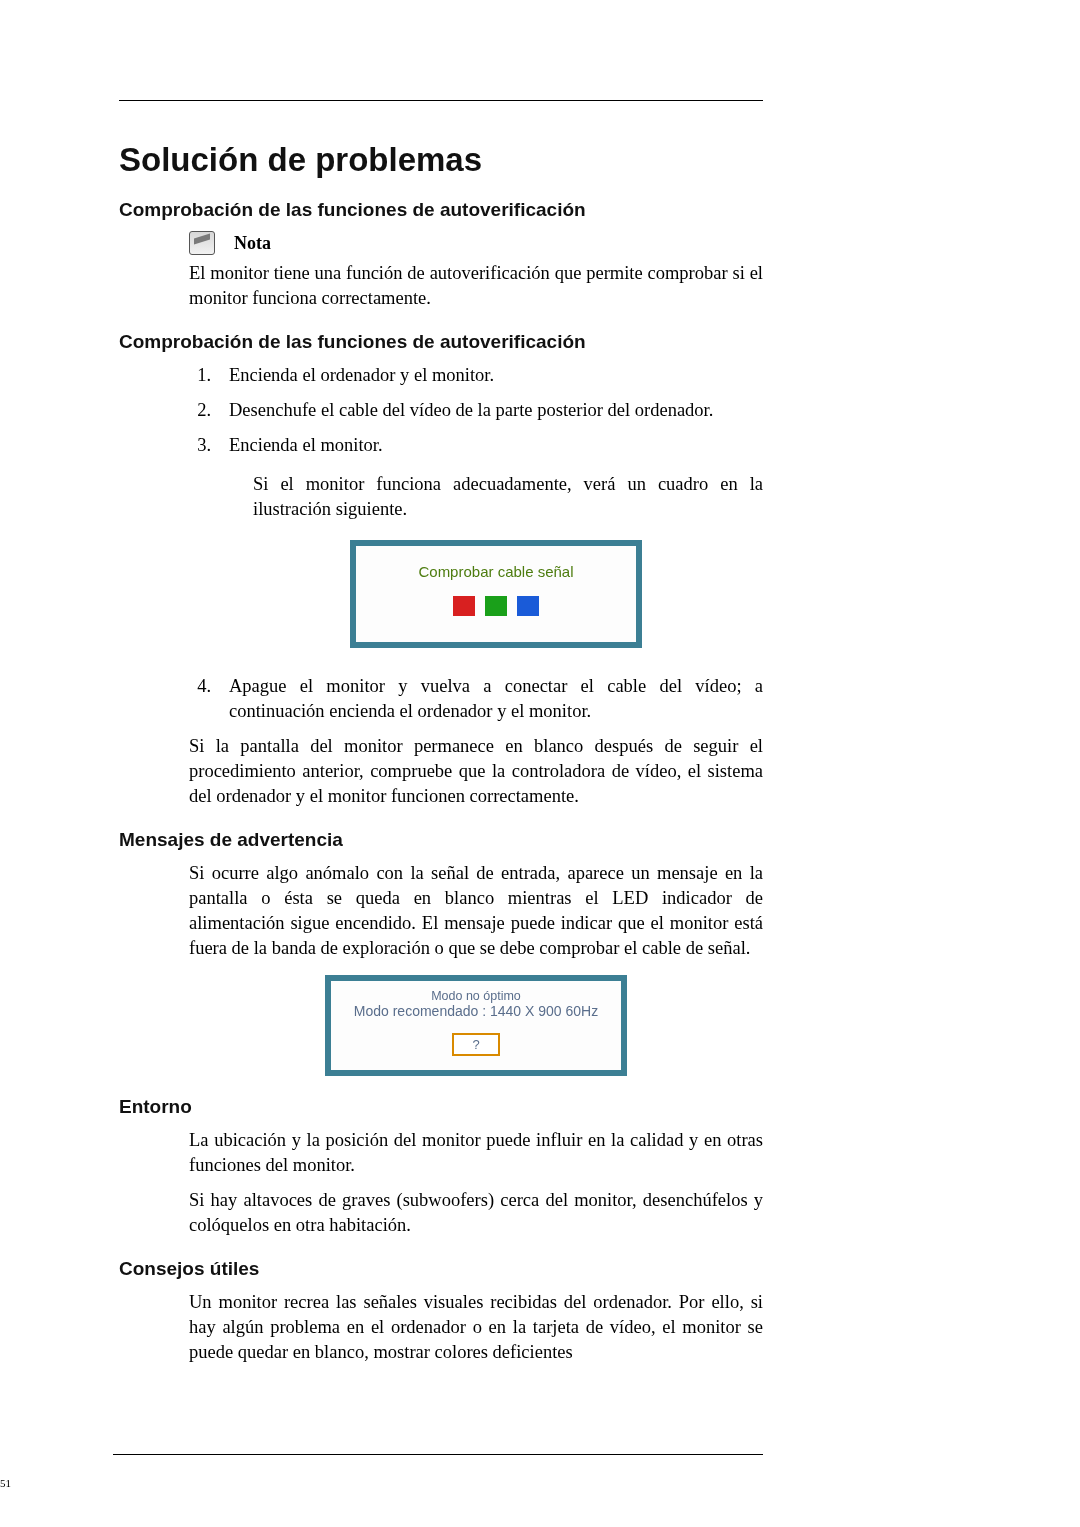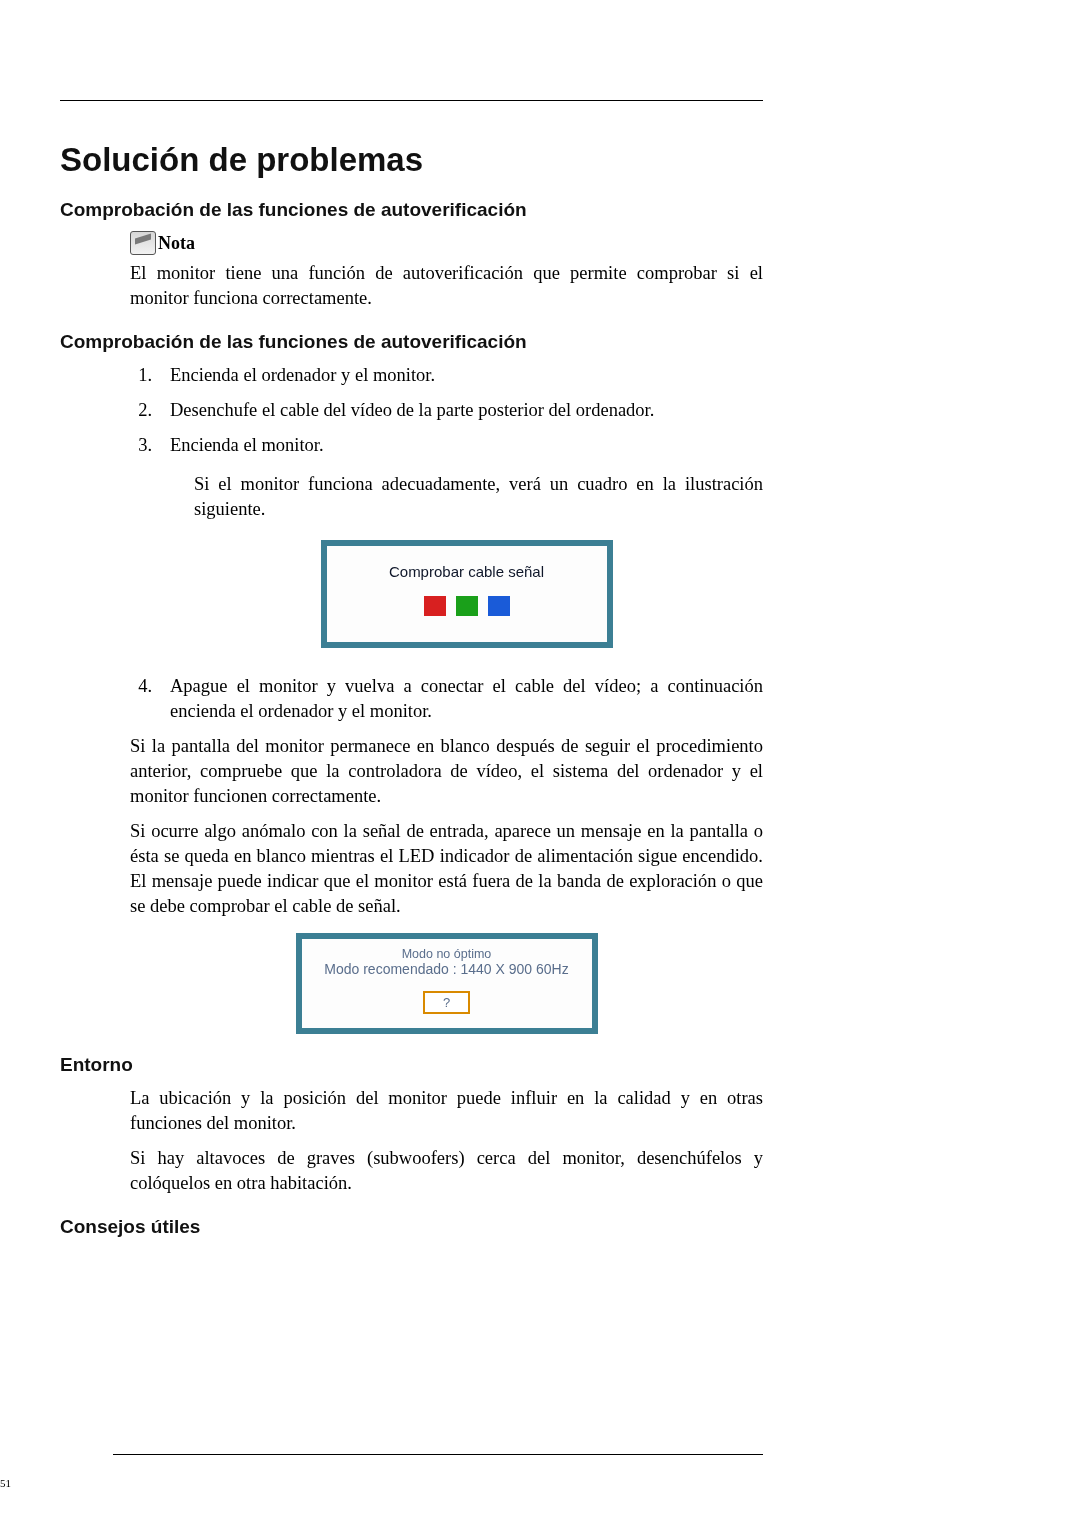--- a/index.html
+++ b/index.html
@@ -7,21 +7,21 @@
     padding: 0;
     background: #fff;
     font-family: "Times New Roman", Times, serif;
     color: #000;
   }
   .page {
     width: 876px;
     height: 1527px;
     position: relative;
     box-sizing: border-box;
-    padding: 100px 113px 60px 60px;
+    padding: 100px 113px 60px 119px;
   }
   .top-rule {
     border: none;
     border-top: 1.5px solid #000;
     margin: 0 0 40px 0;
   }
   h1.title {
     font-family: Arial, Helvetica, sans-serif;
     font-weight: bold;
     font-size: 33px;
@@ -34,21 +34,21 @@
     font-size: 19px;
     margin: 20px 0 10px 0;
     color: #111;
   }
   .indent {
     margin-left: 70px;
   }
   .nota-row {
     display: flex;
     align-items: center;
-    gap: 2px;
+    gap: 19px;
     margin-bottom: 2px;
   }
   .note-icon {
     width: 24px;
     height: 22px;
     border: 1.5px solid #555;
     border-radius: 3px;
     background: linear-gradient(#d7d7d7,#f2f2f2);
     position: relative;
   }
@@ -103,21 +103,21 @@
     margin: 18px auto 16px auto;
     border: 6px solid #3c7f94;
     background: #3c7f94;
   }
   .dialog1-inner {
     background: #fdfdfd;
     padding: 16px 10px 26px 10px;
     text-align: center;
   }
   .dialog1-text {
-    color: #0f172a;
+    color: #4d7c0f;
     font-family: Arial, Helvetica, sans-serif;
     font-size: 15px;
     margin-bottom: 14px;
   }
   .rgb-row {
     display: flex;
     justify-content: center;
     gap: 10px;
   }
   .rgb-row .sq {
@@ -225,34 +225,38 @@
       <li>
         <span class="num">4.</span>
         <span class="step-body">Apague el monitor y vuelva a conectar el cable del vídeo; a continuación encienda el ordenador y el monitor.</span>
       </li>
     </ol>
     <p class="body">
       <span>Si la pantalla del monitor permanece en blanco después de seguir el procedimiento anterior, compruebe que la controladora de vídeo, el sistema del ordenador </span><span class="italic">y el monitor funcionen correctamente.</span>
     </p>
   </div>
 
+  <h2 class="section">Mensajes de advertencia</h2>
   <div class="indent">
     <p class="body">Si ocurre algo anómalo con la señal de entrada, aparece un mensaje en la pantalla o ésta se queda en blanco mientras el LED indicador de alimentación sigue encendido. El mensaje puede indicar que el monitor está fuera de la banda de exploración o que se debe comprobar el cable de señal.</p>
     <div class="dialog2">
       <div class="dialog2-inner">
         <div class="dialog2-line1">Modo no óptimo</div>
         <div class="dialog2-line2">Modo recomendado :  1440 X 900  60Hz</div>
         <span class="dialog2-btn">?</span>
       </div>
     </div>
   </div>
 
   <h2 class="section">Entorno</h2>
   <div class="indent">
     <p class="body">La ubicación y la posición del monitor puede influir en la calidad y en otras funciones del monitor.</p>
     <p class="body">Si hay altavoces de graves (subwoofers) cerca del monitor, desenchúfelos y colóquelos en otra habitación.</p>
   </div>
 
   <h2 class="section">Consejos útiles</h2>
+  <div class="indent">
+    <p class="body">Un monitor recrea las señales visuales recibidas del ordenador. Por ello, si hay algún problema en el ordenador o en la tarjeta de vídeo, el monitor se puede quedar en blanco, mostrar colores deficientes</p>
+  </div>
 
   <hr class="bottom-rule">
   <div class="page-number">51</div>
 </div>
 
 </body></html>

